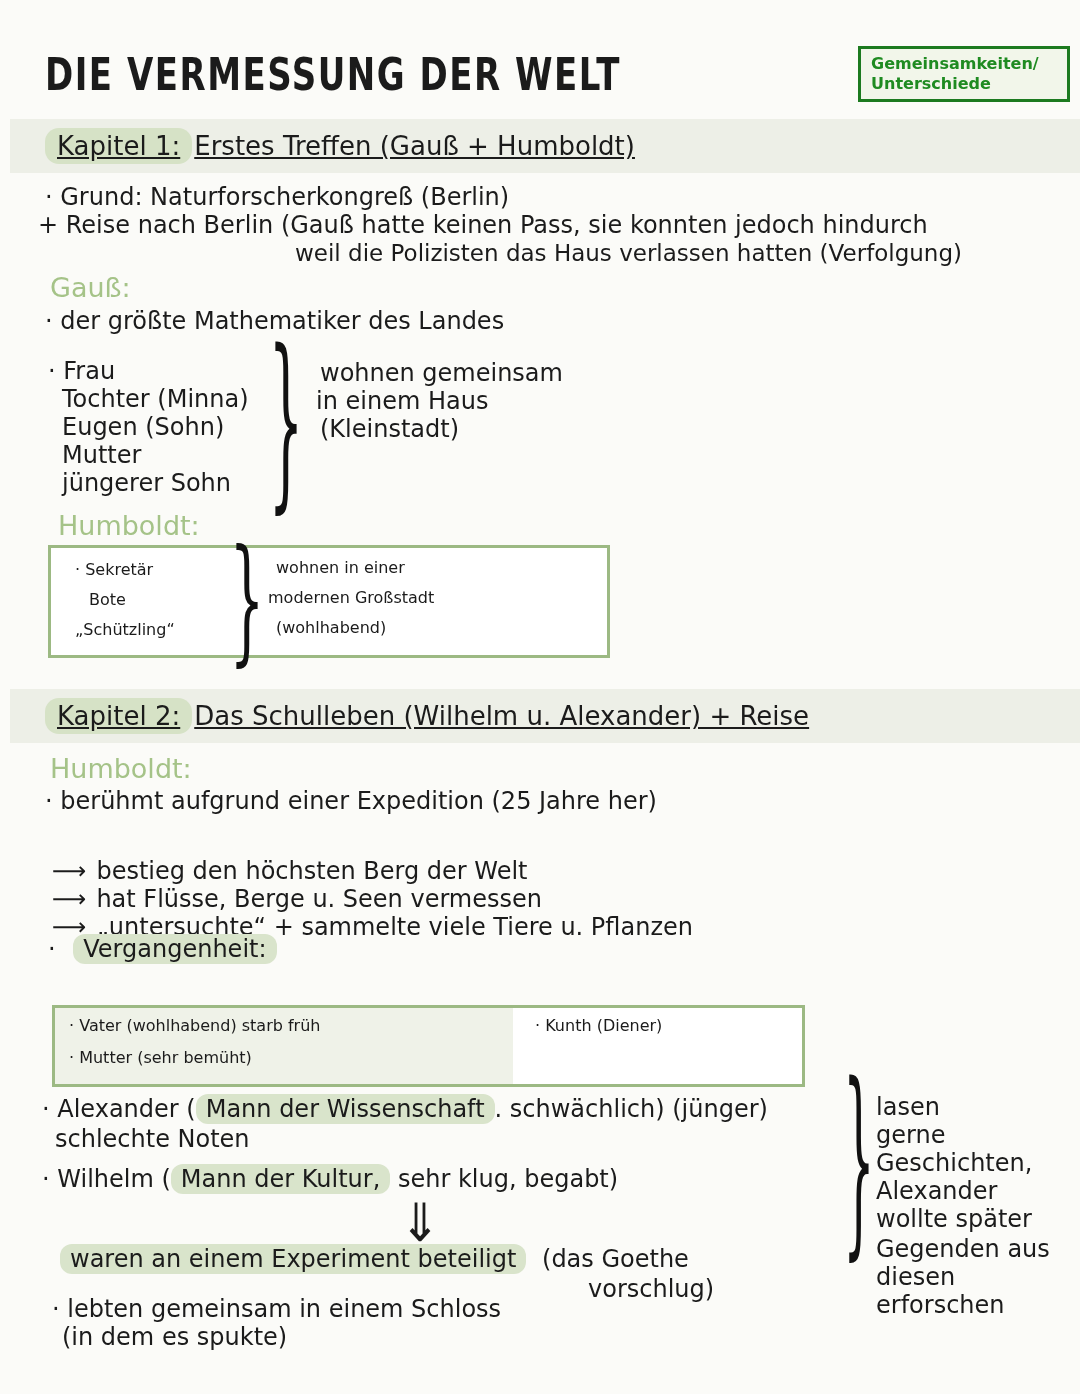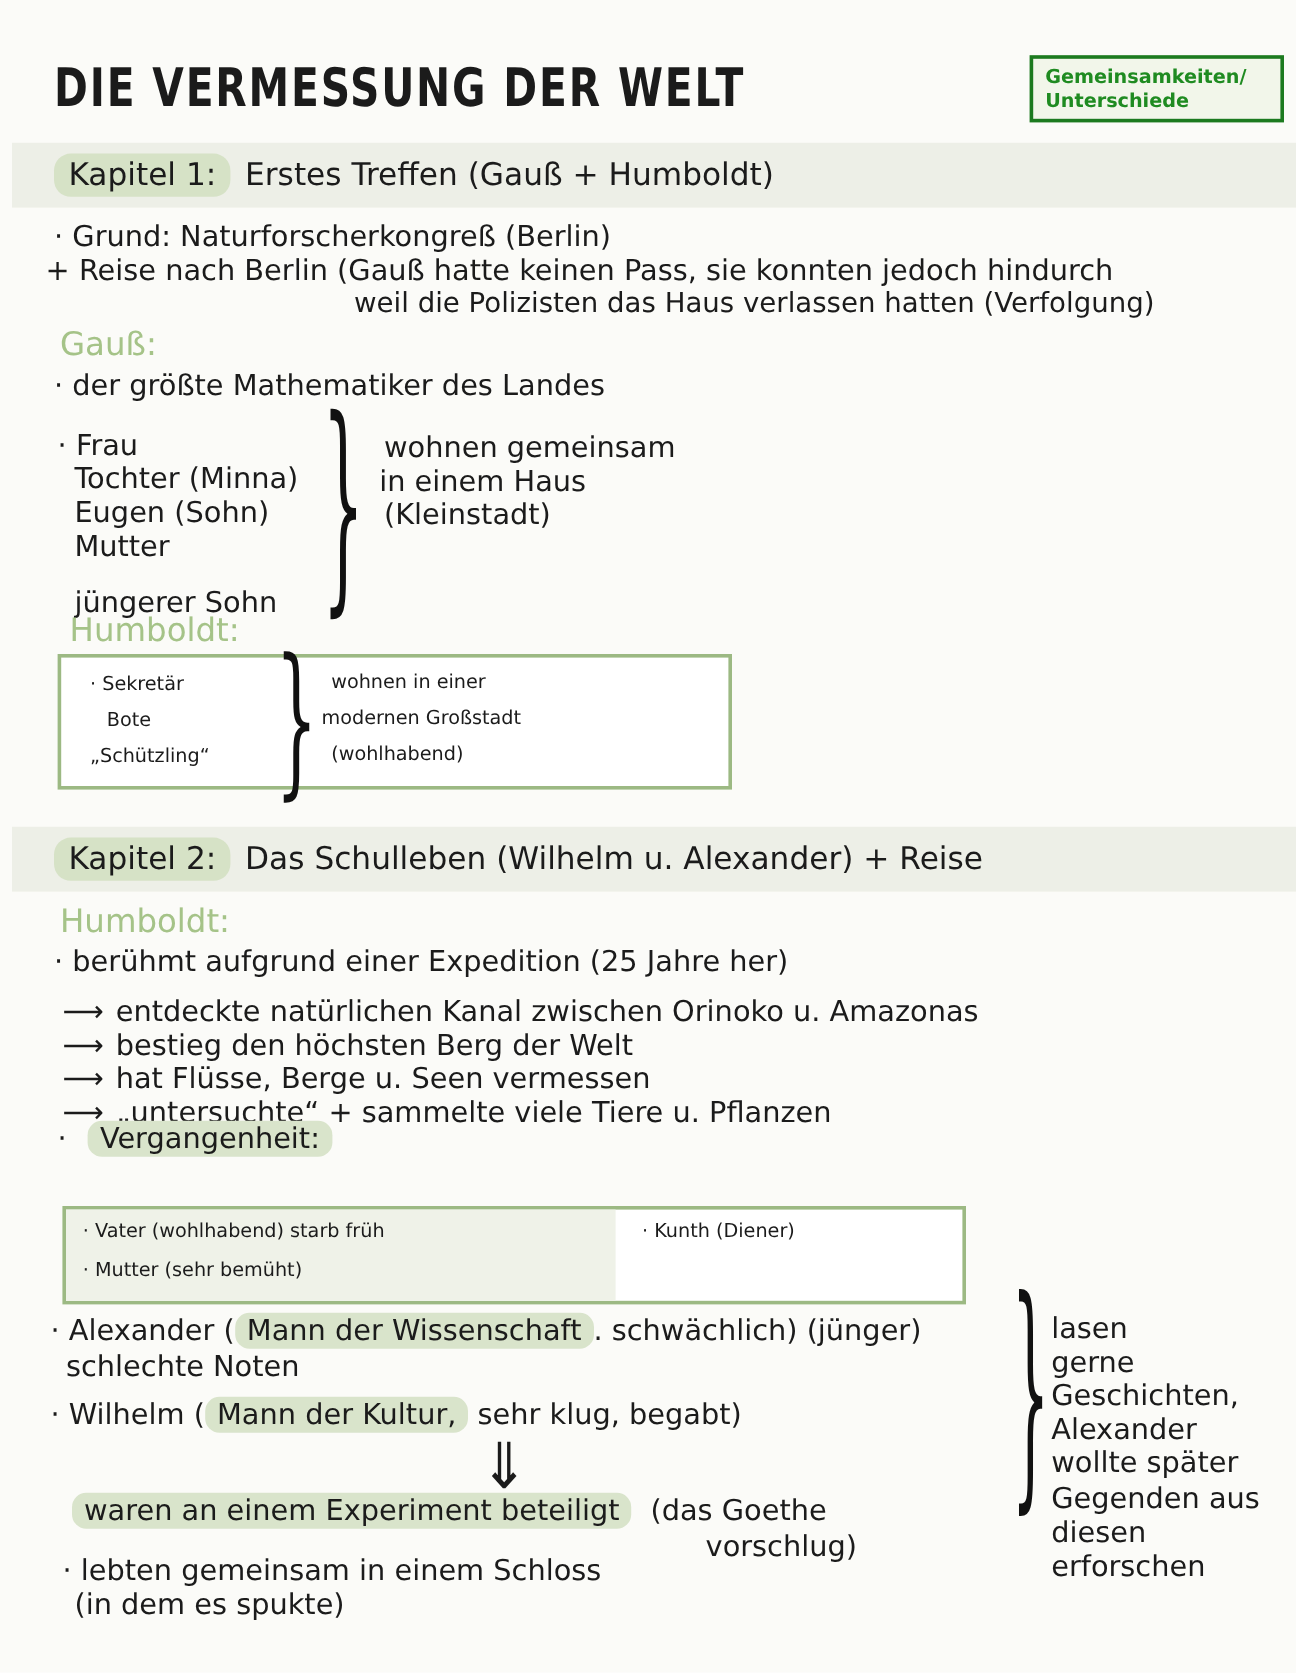--- a/index.html
+++ b/index.html
@@ -6,21 +6,21 @@
   .page{position:relative;width:1080px;height:1394px;background:#fbfbf8;overflow:hidden;
         font-family:"DejaVu Sans",sans-serif;color:#1b1b1b;}
   .ln{position:absolute;white-space:nowrap;font-size:24px;line-height:1.15;}
   .sm{font-size:23px;}
   .title{position:absolute;left:45px;top:48px;font-size:34px;font-weight:bold;
          letter-spacing:1.5px;transform:scaleY(1.3);transform-origin:left top;white-space:nowrap;}
   .corner{position:absolute;left:858px;top:46px;width:212px;border:3px solid #1c7a1f;
           background:#f2f6ea;color:#1f8b21;font-size:16px;font-weight:bold;line-height:1.25;
           padding:5px 10px;box-sizing:border-box;}
   .banner{position:absolute;left:10px;width:1070px;height:54px;background:#edefe7;
-          display:flex;align-items:center;gap:12px;padding-left:35px;box-sizing:border-box;}
+          display:flex;align-items:center;gap:2px;padding-left:35px;box-sizing:border-box;text-decoration:underline;}
   .pill{background:#d6e2c6;border-radius:14px;padding:3px 12px;font-size:26px;}
   .bheading{font-size:26px;}
   .ghead{position:absolute;color:#a5c388;font-size:27px;white-space:nowrap;}
   .hl{background:#d9e4cb;border-radius:12px;padding:1px 10px;}
   .gbox{position:absolute;border:3px solid #9cb983;background:#ffffff;box-sizing:border-box;}
   .tint{position:absolute;left:0;top:0;width:458px;height:100%;background:#eff2e8;}
   .brace{position:absolute;font-family:"DejaVu Serif",serif;font-size:100px;line-height:100px;
          width:60px;text-align:center;color:#111;}
   .dblarrow{position:absolute;font-size:48px;line-height:1;transform:scaleY(1.1);}
   .arrow-icon{margin-right:10px;}
@@ -46,21 +46,21 @@
   <div class="ln" style="left:38px;top:212px;">+ Reise nach Berlin (Gauß hatte keinen Pass, sie konnten jedoch hindurch</div>
   <div class="ln sm" style="left:295px;top:240px;">weil die Polizisten das Haus verlassen hatten (Verfolgung)</div>
 
   <div class="ghead" style="left:50px;top:272px;">Gauß:</div>
   <div class="ln" style="left:45px;top:308px;">· der größte Mathematiker des Landes</div>
 
   <div class="ln" style="left:48px;top:358px;">· Frau</div>
   <div class="ln" style="left:62px;top:386px;">Tochter (Minna)</div>
   <div class="ln" style="left:62px;top:414px;">Eugen (Sohn)</div>
   <div class="ln" style="left:62px;top:442px;text-align:center;">Mutter</div>
-  <div class="ln" style="left:62px;top:470px;margin-top:19px;">jüngerer Sohn</div>
+  <div class="ln" style="left:62px;top:470px;">jüngerer Sohn</div>
   <div class="brace" style="left:255px;top:370px;transform:scale(0.55,1.9);">}</div>
   <div class="ln" style="left:320px;top:360px;">wohnen gemeinsam</div>
   <div class="ln" style="left:316px;top:388px;">in einem Haus</div>
   <div class="ln" style="left:320px;top:416px;">(Kleinstadt)</div>
 
   <div class="ghead" style="left:58px;top:510px;">Humboldt:</div>
 
   <div class="gbox" style="left:48px;top:545px;width:562px;height:113px;">
     <div class="boxln" style="left:24px;top:12px;">· Sekretär</div>
     <div class="boxln" style="left:38px;top:42px;">Bote</div>
@@ -72,23 +72,20 @@
   </div>
 
   <div class="banner" style="top:689px;">
     <span class="pill">Kapitel 2:</span>
     <span class="bheading">Das Schulleben (Wilhelm u. Alexander) + Reise</span>
   </div>
 
   <div class="ghead" style="left:50px;top:753px;">Humboldt:</div>
   <div class="ln" style="left:45px;top:788px;">· berühmt aufgrund einer Expedition (25 Jahre her)</div>
 
-  <div class="ln" style="left:52px;top:830px;">
-    <span class="arrow-icon">⟶</span><span>entdeckte natürlichen Kanal zwischen Orinoko u. Amazonas</span>
-  </div>
   <div class="ln" style="left:52px;top:858px;">
     <span class="arrow-icon">⟶</span><span>bestieg den höchsten Berg der Welt</span>
   </div>
   <div class="ln" style="left:52px;top:886px;">
     <span class="arrow-icon">⟶</span><span>hat Flüsse, Berge u. Seen vermessen</span>
   </div>
   <div class="ln" style="left:52px;top:914px;">
     <span class="arrow-icon">⟶</span><span>„untersuchte“ + sammelte viele Tiere u. Pflanzen</span>
   </div>
 

